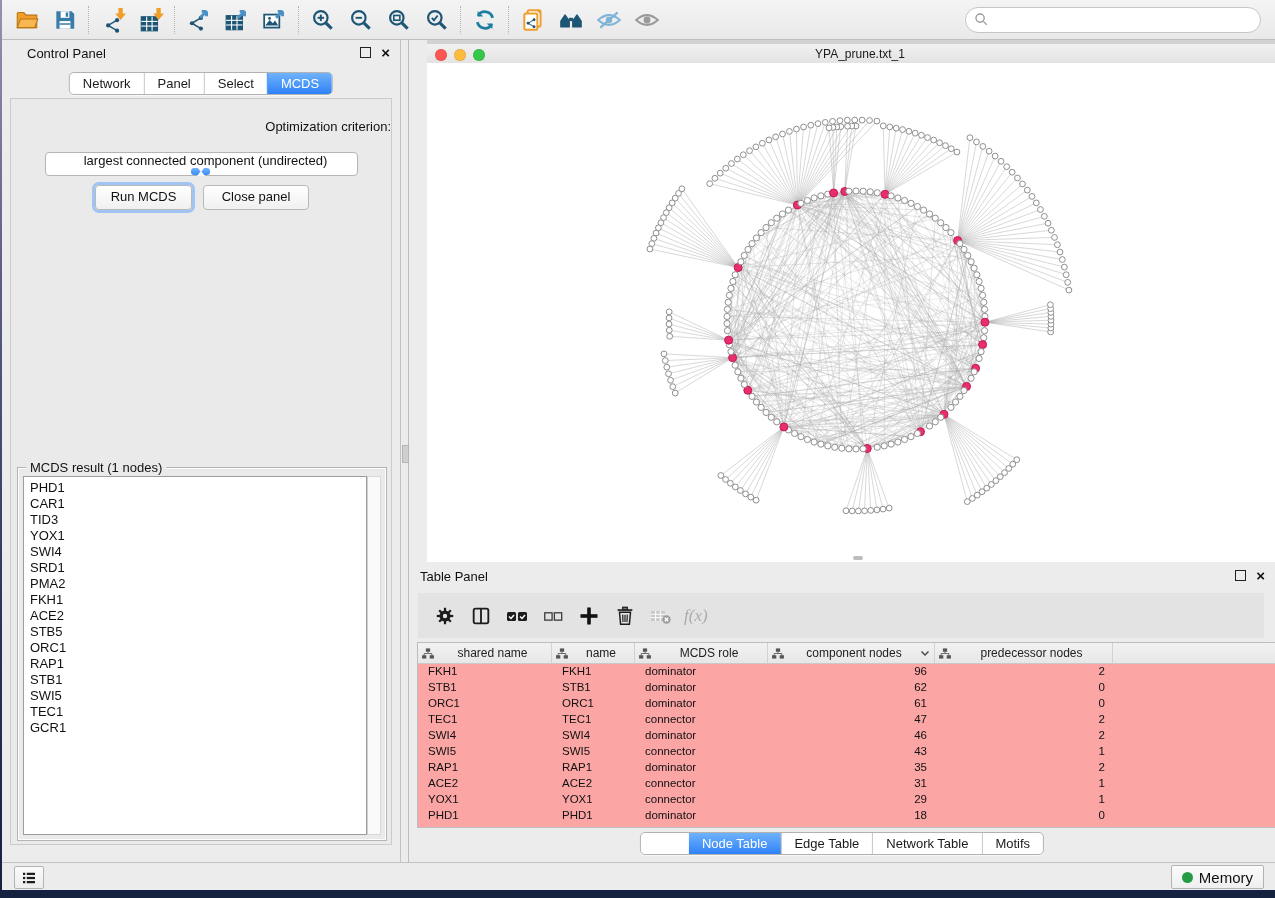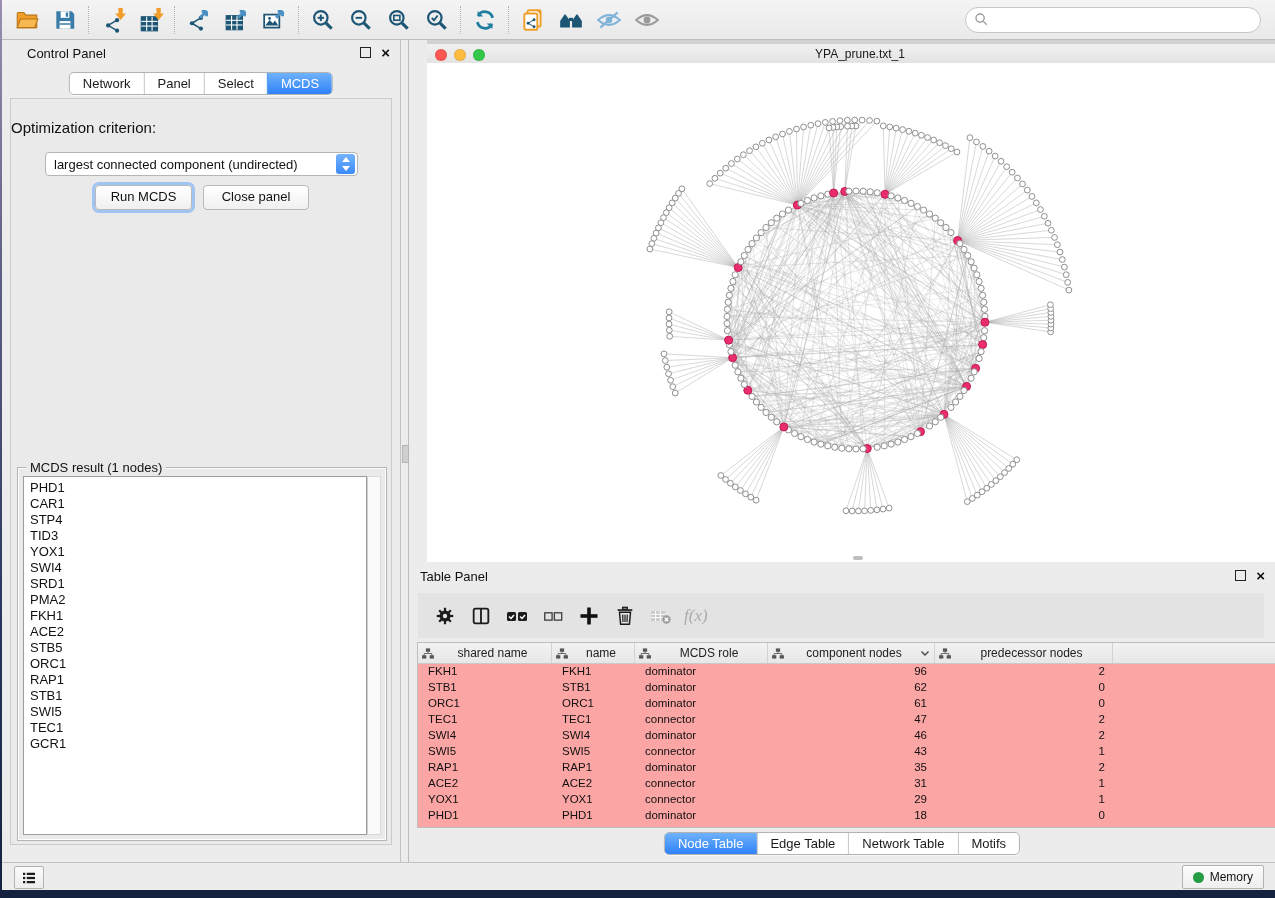--- a/index.html
+++ b/index.html
@@ -22,23 +22,23 @@
   
   #control-panel{left:0;top:40px;width:398px;height:822px;background:#ececec;}
   #cp-header{position:absolute;left:0;top:0;width:100%;height:26px;}
   #cp-title{position:absolute;left:4px;top:6px;font-size:13px;color:#111;margin-left:21px;}
   .float-ico{width:9px;height:9px;border:1.5px solid #222;display:inline-block;}
   .close-ico{font-size:15px;font-weight:700;color:#111;line-height:9px;}
   #cp-ctrl{position:absolute;right:10px;top:7px;display:flex;gap:10px;align-items:center;}
   #cp-tabs{position:absolute;left:50%;transform:translateX(-50%);top:32px;}
   #cp-body{position:absolute;left:8px;top:58px;width:382px;height:747px;background:#eaeaea;
            border:1px solid #cbcbcb;box-sizing:border-box;}
-  #opt-label{position:absolute;left:0;top:20px;width:100%;text-align:left;font-size:15px;color:#111;}
+  #opt-label{position:absolute;left:0;top:20px;width:100%;text-align:right;font-size:13px;color:#111;}
   #criterion{position:absolute;left:34px;top:53px;width:313px;height:24px;background:#fff;border:1px solid #b5b5b5;
-             border-radius:4px;display:flex;align-items:center;box-sizing:border-box;}
+             border-radius:4px;display:flex;align-items:center;box-sizing:border-box;flex-direction:column;}
   #criterion-text{flex:1;font-size:13px;color:#111;padding-left:8px;white-space:nowrap;}
   #criterion-step{width:19px;height:20px;margin-right:2px;border-radius:3px;
                   background:linear-gradient(#74b3fb,#3c8bf8);position:relative;}
   .sel-arrow{position:absolute;left:50%;transform:translateX(-50%);width:0;height:0;
              border-left:4px solid transparent;border-right:4px solid transparent;}
   .sel-up{top:3px;border-bottom:5px solid #fff;}
   .sel-down{bottom:3px;border-top:5px solid #fff;}
   .btn{background:linear-gradient(#ffffff,#f0f0f0);border:1px solid #b9b9b9;border-radius:4px;
        font-size:13px;color:#111;padding:3px 0;text-align:center;position:absolute;box-sizing:border-box;}
   #run-btn{left:84px;top:86px;width:97px;height:25px;box-shadow:0 0 0 3px rgba(110,170,250,.6);}
@@ -78,35 +78,35 @@
   #node-table{position:absolute;left:8px;top:80px;width:980px;height:186px;background:#fca5a5;border:1px solid #bdbdbd;box-sizing:border-box;}
   .tgrid{display:grid;grid-template-columns:134px 83px 133px 167px 178px 1fr;}
   #thead{height:20px;background:linear-gradient(#f2f2f2,#e7e7e7);border-bottom:1px solid #c9c9c9;}
   .th{display:flex;align-items:center;font-size:12px;color:#222;border-right:1px solid #d2d2d2;padding:0 4px;overflow:hidden;}
   .th .lbl{flex:1;text-align:center;white-space:nowrap;}
   .trow{height:16px;}
   .td{font-size:11.5px;color:#111;white-space:nowrap;overflow:hidden;padding:1px 6px 0 10px;}
   .td.num{text-align:right;padding-right:8px;}
   #tbody-scroll{position:absolute;right:3px;top:24px;width:12px;height:158px;background:#f6f6f6;border-radius:6px;}
   #tbody-thumb{position:absolute;left:1px;top:2px;width:10px;height:88px;background:#b3b3b3;border-radius:5px;}
-  #tp-tabs{position:absolute;left:50%;transform:translateX(-50%);top:270px;}
+  #tp-tabs{position:absolute;left:50%;transform:translateX(-50%);top:270px;padding-left:48px;}
 
   
   .seg{display:inline-flex;background:#fff;border:1px solid #b2b2b2;border-radius:5px;overflow:hidden;
        box-shadow:0 1px 0 rgba(255,255,255,.6);}
   .seg>div{padding:3px 13px;font-size:13px;color:#1a1a1a;border-left:1px solid #c6c6c6;white-space:nowrap;}
   .seg>div:first-child{border-left:none;}
   .seg>div.active{background:linear-gradient(#6fb2fb,#2f82f7);color:#fff;border-left-color:#3f8df2;}
 
   
   #status-bar{left:0;top:862px;width:1273px;height:28px;background:#ececec;border-top:1px solid #c2c2c2;box-sizing:border-box;}
   #list-btn{position:absolute;left:12px;top:3px;width:28px;height:21px;background:linear-gradient(#fbfbfb,#ededed);
             border:1px solid #b3b3b3;border-radius:2px;display:flex;align-items:center;justify-content:center;}
   #memory-btn{position:absolute;right:11px;top:2px;height:22px;background:linear-gradient(#fbfbfb,#efefef);
-              border:1px solid #b3b3b3;border-radius:2px;display:flex;align-items:center;gap:6px;padding:0 10px;font-size:12px;color:#111;}
+              border:1px solid #b3b3b3;border-radius:2px;display:flex;align-items:center;gap:6px;padding:0 10px;font-size:15px;color:#111;}
   #memory-dot{width:11px;height:11px;border-radius:50%;background:#259b43;}
 </style>
 </head>
 <body>
 
 <div id="app">
 
   <div id="toolbar" class="abs">
 
     <span class="tbtn">
@@ -294,21 +294,20 @@
             <span class="sel-arrow sel-down"></span>
         </span>
       </div>
       <div id="run-btn" class="btn">Run MCDS</div>
       <div id="closepanel-btn" class="btn">Close panel</div>
       <div id="mcds-group">
         <span id="mcds-legend">MCDS result (1 nodes)</span>
         <div id="mcds-list">
             <div class="mcds-item">PHD1</div>
             <div class="mcds-item">CAR1</div>
-            <div class="mcds-item">STP4</div>
             <div class="mcds-item">TID3</div>
             <div class="mcds-item">YOX1</div>
             <div class="mcds-item">SWI4</div>
             <div class="mcds-item">SRD1</div>
             <div class="mcds-item">PMA2</div>
             <div class="mcds-item">FKH1</div>
             <div class="mcds-item">ACE2</div>
             <div class="mcds-item">STB5</div>
             <div class="mcds-item">ORC1</div>
             <div class="mcds-item">RAP1</div>

